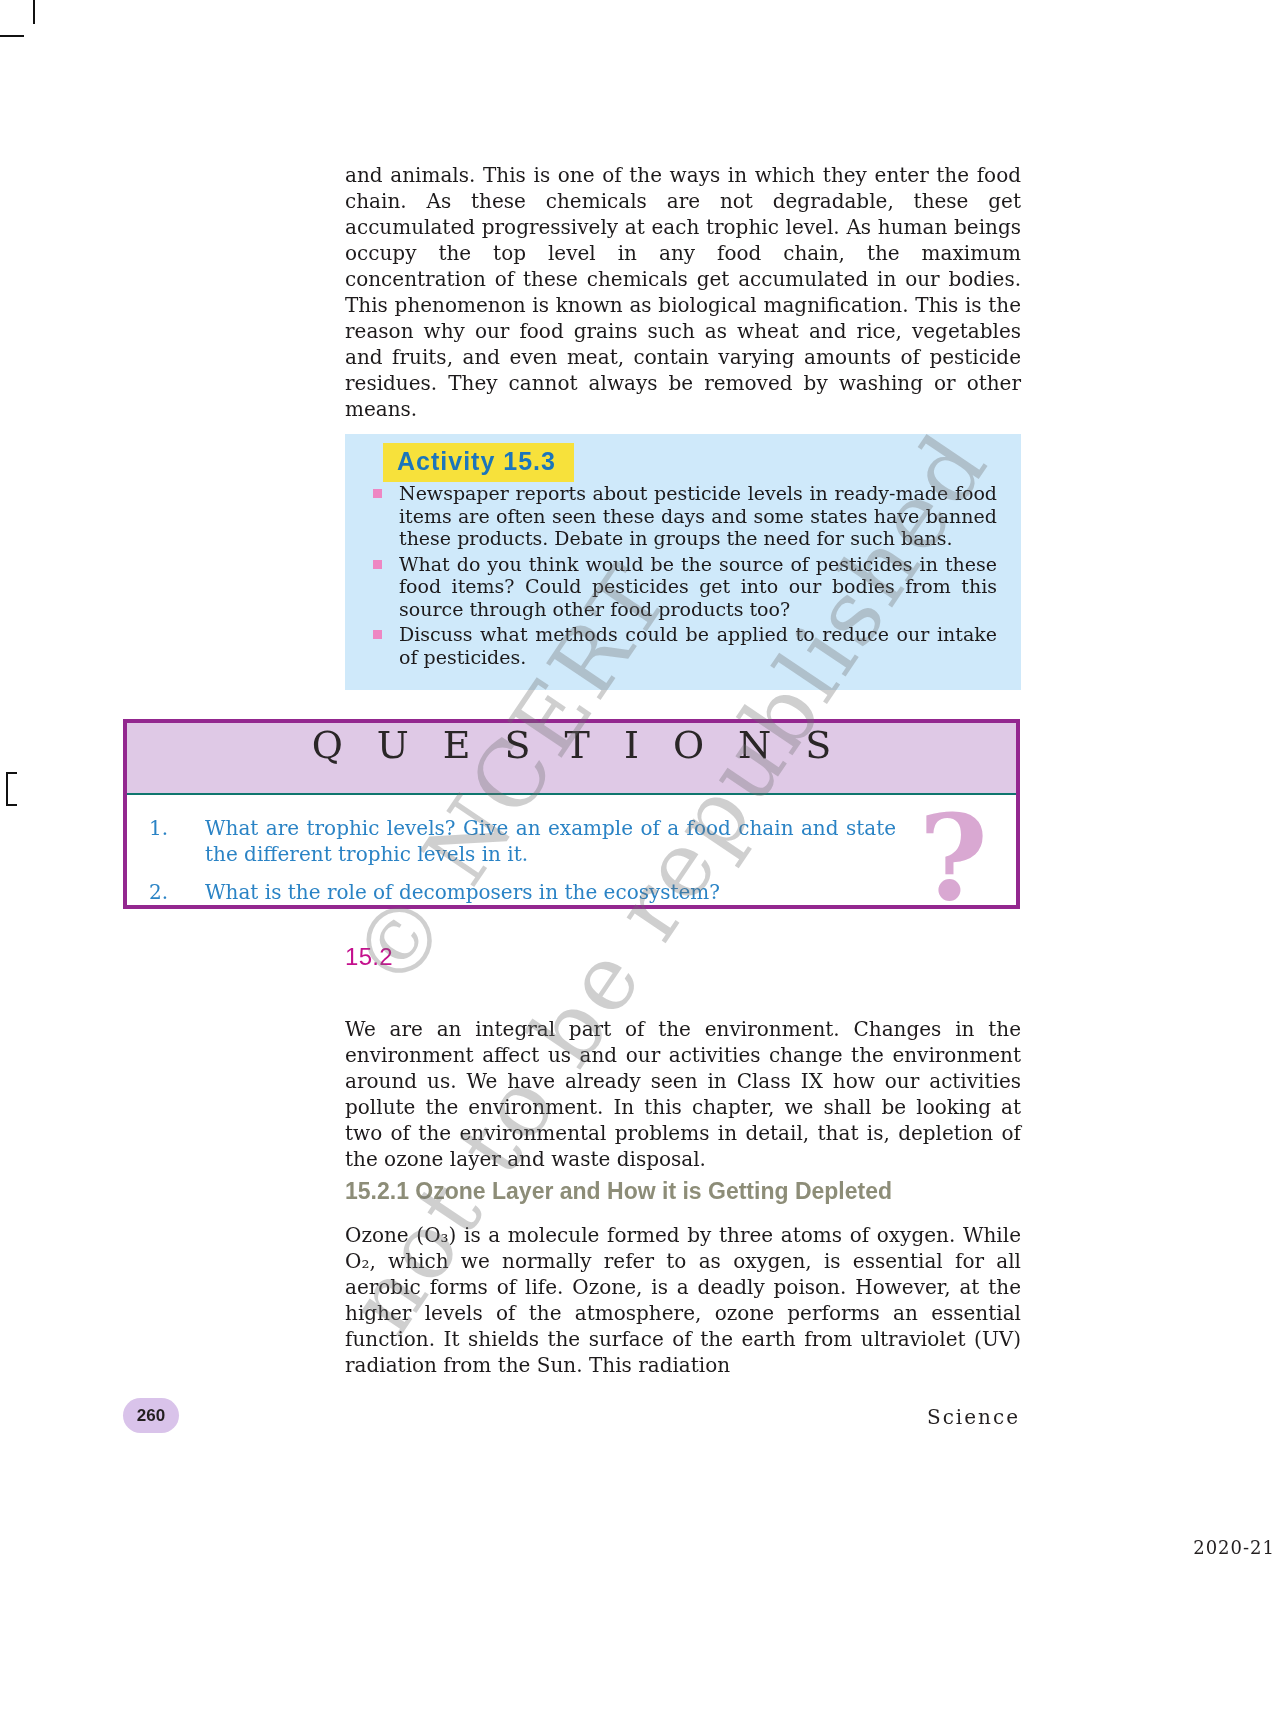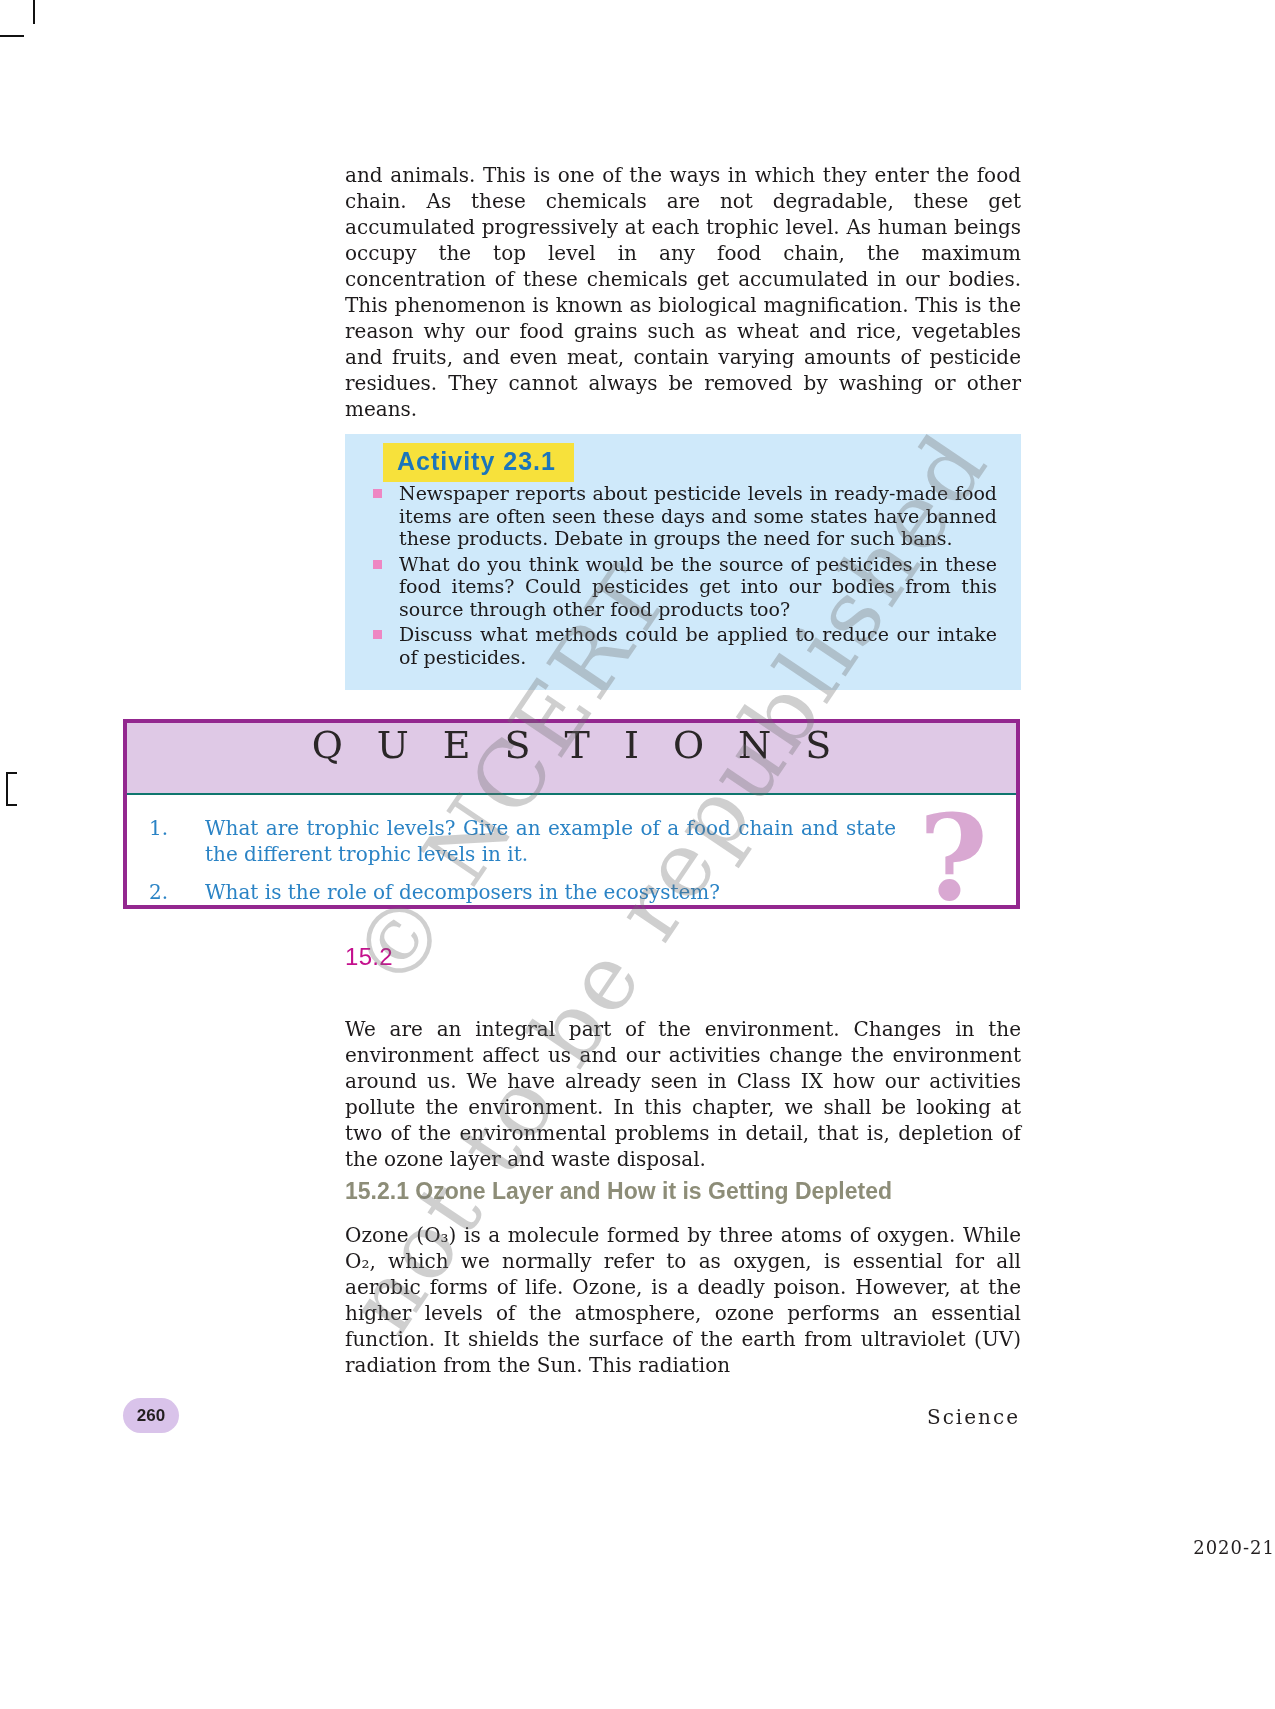--- a/index.html
+++ b/index.html
@@ -80,21 +80,21 @@
 
 <div class="page">
 
   <div class="crop-v"></div>
   <div class="crop-h"></div>
   <div class="fold-mark"></div>
 
   <p class="para intro">and animals. This is one of the ways in which they enter the food chain. As these chemicals are not degradable, these get accumulated progressively at each trophic level. As human beings occupy the top level in any food chain, the maximum concentration of these chemicals get accumulated in our bodies. This phenomenon is known as biological magnification. This is the reason why our food grains such as wheat and rice, vegetables and fruits, and even meat, contain varying amounts of pesticide residues. They cannot always be removed by washing or other means.</p>
 
   <div class="activity-box">
-    <div class="activity-title">Activity 23.1</div>
+    <div class="activity-title">Activity 15.3</div>
     <div class="activity-items">
       <div class="activity-item">
         <span class="bullet"></span>
         <p class="item-text">Newspaper reports about pesticide levels in ready-made food items are often seen these days and some states have banned these products. Debate in groups the need for such bans.</p>
       </div>
       <div class="activity-item">
         <span class="bullet"></span>
         <p class="item-text">What do you think would be the source of pesticides in these food items? Could pesticides get into our bodies from this source through other food products too?</p>
       </div>
       <div class="activity-item">

